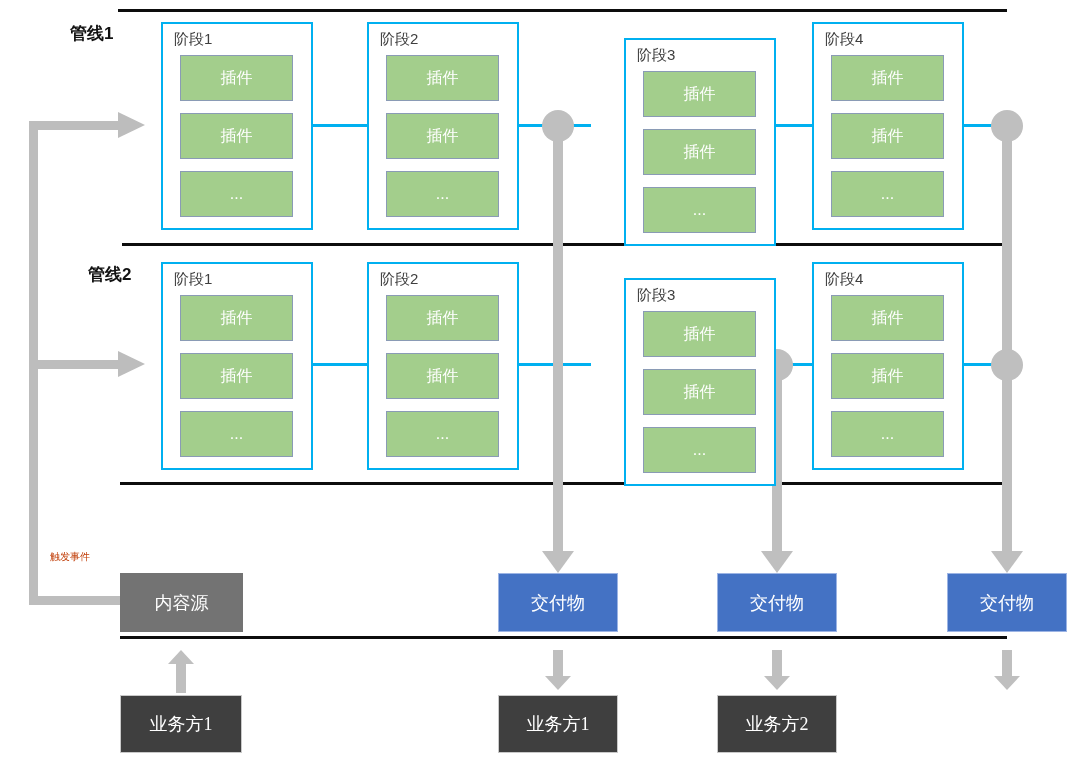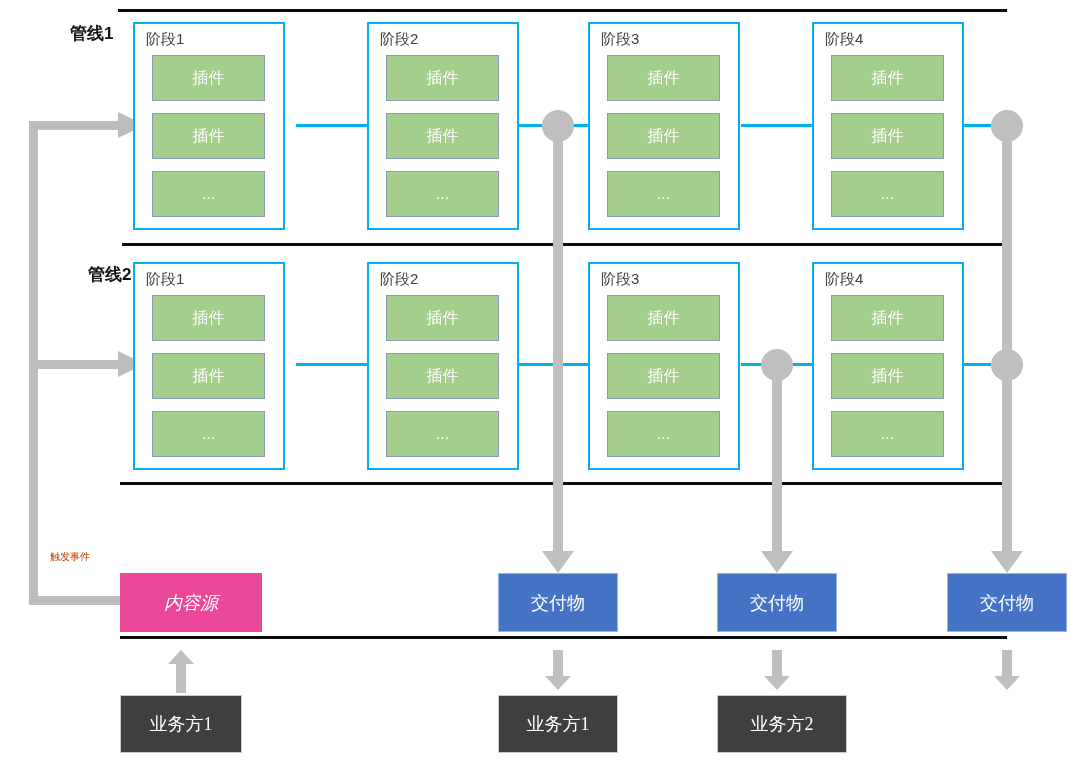--- a/index.html
+++ b/index.html
@@ -10,47 +10,47 @@
   #hline-top{left:118px;top:9px;width:889px;}
   #hline-mid{left:122px;top:243px;width:882px;}
   #hline-low{left:120px;top:482px;width:884px;}
   #hline-bottom{left:120px;top:636px;width:887px;}
 
   .pline-label{position:absolute;font-size:17px;font-weight:bold;color:#111;z-index:6;}
   #pline1-label{left:70px;top:22px;text-align:right;}
   #pline2-label{left:88px;top:263px;}
 
   .stage{position:absolute;width:152px;height:208px;background:#fff;border:2px solid #00b0f0;box-sizing:border-box;z-index:4;}
-  .sx0{left:133px;} .sx1{left:367px;} .sx2{left:588px;} .sx3{left:812px;}
+  .sx0{left:161px;} .sx1{left:367px;} .sx2{left:624px;margin-top:16px;} .sx3{left:812px;}
   .py0{top:22px;} .py1{top:262px;}
   .stage-label{position:absolute;left:11px;top:6px;font-size:15px;color:#3f3f3f;}
   .plugin{position:absolute;left:17px;width:113px;height:46px;background:#a3ce8c;border:1px solid #8a9bb5;box-sizing:border-box;color:#fff;font-size:16px;display:flex;align-items:center;justify-content:center;}
   .pg0{top:31px;} .pg1{top:89px;} .pg2{top:147px;}
 
   .conn{position:absolute;height:3px;background:#00b0f0;z-index:2;}
   .cy0{top:124px;} .cy1{top:363px;}
   .cx0{left:296px;width:72px;} .cx1{left:518px;width:73px;} .cx2{left:741px;width:72px;} .cx3{left:963px;width:41px;}
 
   .gdot{position:absolute;width:32px;height:32px;border-radius:50%;background:#bfbfbf;z-index:3;}
   .gvert{position:absolute;width:10px;background:#bfbfbf;z-index:3;}
   .garrow-down{position:absolute;width:0;height:0;border-left:16px solid transparent;border-right:16px solid transparent;border-top:22px solid #bfbfbf;z-index:3;}
   .sm-shaft{position:absolute;width:10px;background:#bfbfbf;z-index:3;}
   .sm-down{position:absolute;width:0;height:0;border-left:13px solid transparent;border-right:13px solid transparent;border-top:14px solid #bfbfbf;z-index:3;}
   .sm-up{position:absolute;width:0;height:0;border-left:13px solid transparent;border-right:13px solid transparent;border-bottom:14px solid #bfbfbf;z-index:3;}
 
   .trunk{position:absolute;background:#bdbdbd;z-index:2;}
   .branch-head{position:absolute;width:0;height:0;border-top:13px solid transparent;border-bottom:13px solid transparent;border-left:27px solid #bdbdbd;z-index:2;}
 
   .node{position:absolute;height:59px;display:flex;align-items:center;justify-content:center;color:#fff;font-size:18px;z-index:5;box-sizing:border-box;}
-  #source-node{left:120px;top:573px;width:142px;background:#ec4899;font-style:italic;}
+  #source-node{left:120px;top:573px;width:123px;background:#737373;}
   .deliv{top:573px;width:120px;background:#4472c4;border:1px solid #9cb4e4;}
   #deliv-1{left:498px;} #deliv-2{left:717px;} #deliv-3{left:947px;}
   .party{position:absolute;top:695px;height:58px;display:flex;align-items:center;justify-content:center;color:#fff;font-size:18px;background:#3f3f3f;border:1px solid #c9c9c9;box-sizing:border-box;z-index:5;font-family:Liberation Serif, serif;}
   #party-0{left:120px;width:122px;} #party-1{left:498px;width:120px;}
-  #party-2{left:717px;width:130px;} #party-3{left:947px;width:120px;}
+  #party-2{left:717px;width:120px;} #party-3{left:947px;width:120px;}
 
   #trigger-label{position:absolute;left:50px;top:550px;font-size:10px;color:#c2410c;z-index:6;}
 </style>
 </head>
 <body>
 
 <div id="canvas">
 
   <div class="hline" id="hline-top"></div>
   <div class="hline" id="hline-mid"></div>

